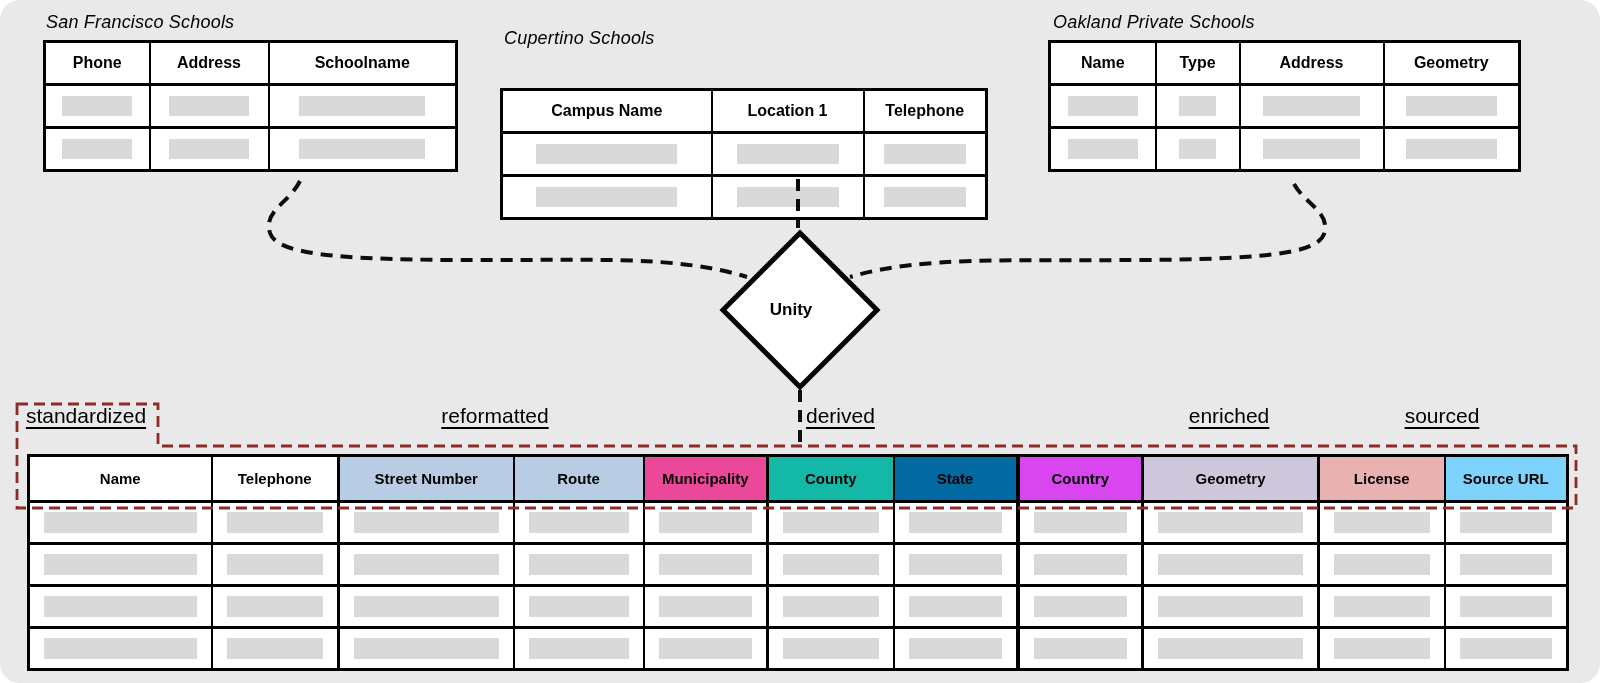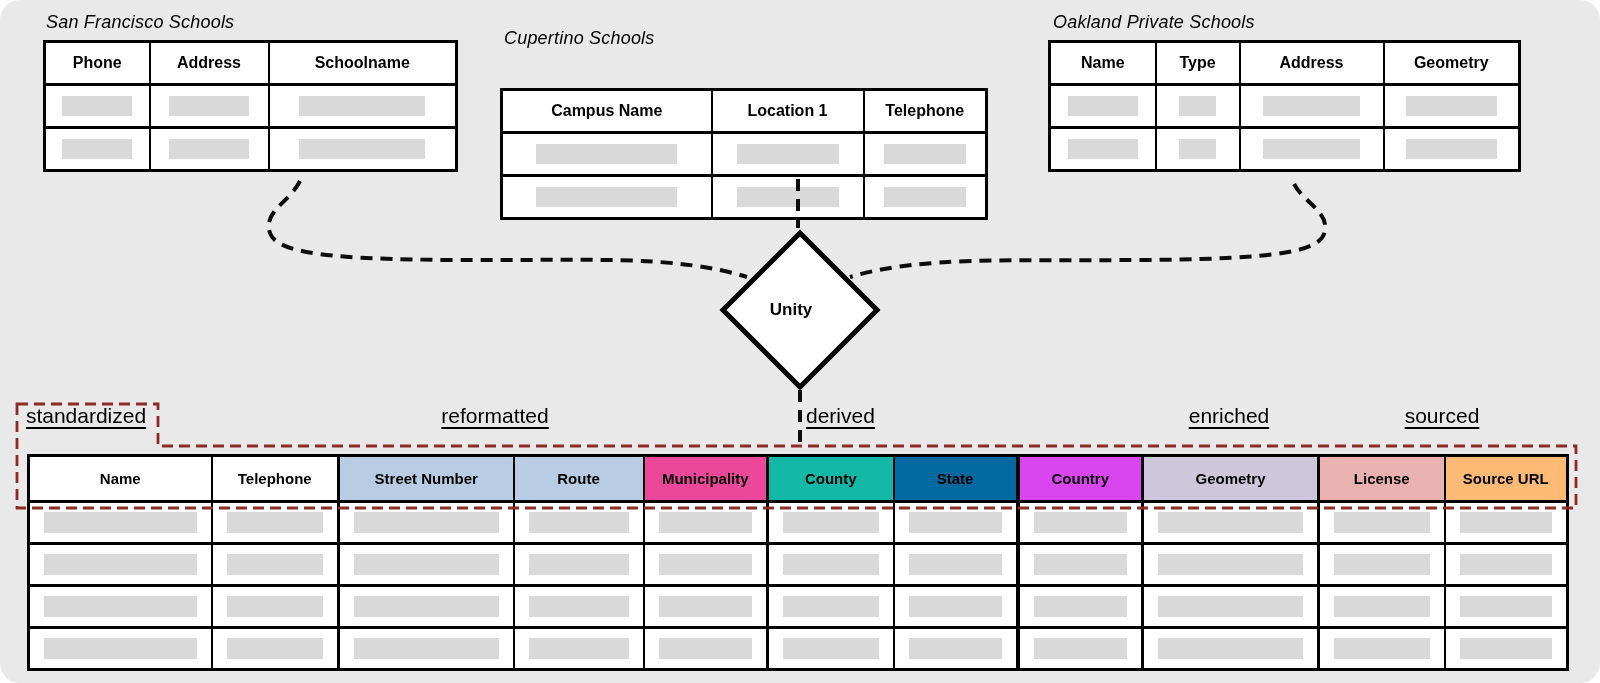--- a/index.html
+++ b/index.html
@@ -226,21 +226,21 @@
         <th style="background-color: rgb(255, 255, 255);">Name</th>
         <th style="background-color: rgb(255, 255, 255);">Telephone</th>
         <th style="background-color: rgb(184, 204, 228);">Street Number</th>
         <th style="background-color: rgb(184, 204, 228);">Route</th>
         <th style="background-color: #ec4899;">Municipality</th>
         <th style="background-color: #14b8a6;">County</th>
         <th style="background-color: #0369a1;">State</th>
         <th style="background-color: #d946ef;">Country</th>
         <th style="background-color: rgb(206, 199, 219);">Geometry</th>
         <th style="background-color: rgb(233, 177, 175);">License</th>
-        <th style="background-color: #fdba74;">Source URL</th>
+        <th style="background-color: #7dd3fc;">Source URL</th>
       </tr>
     </thead>
     <tbody>
       <tr>
         <td>
             <div class="bar"></div>
           </td>
         <td>
             <div class="bar"></div>
           </td>

